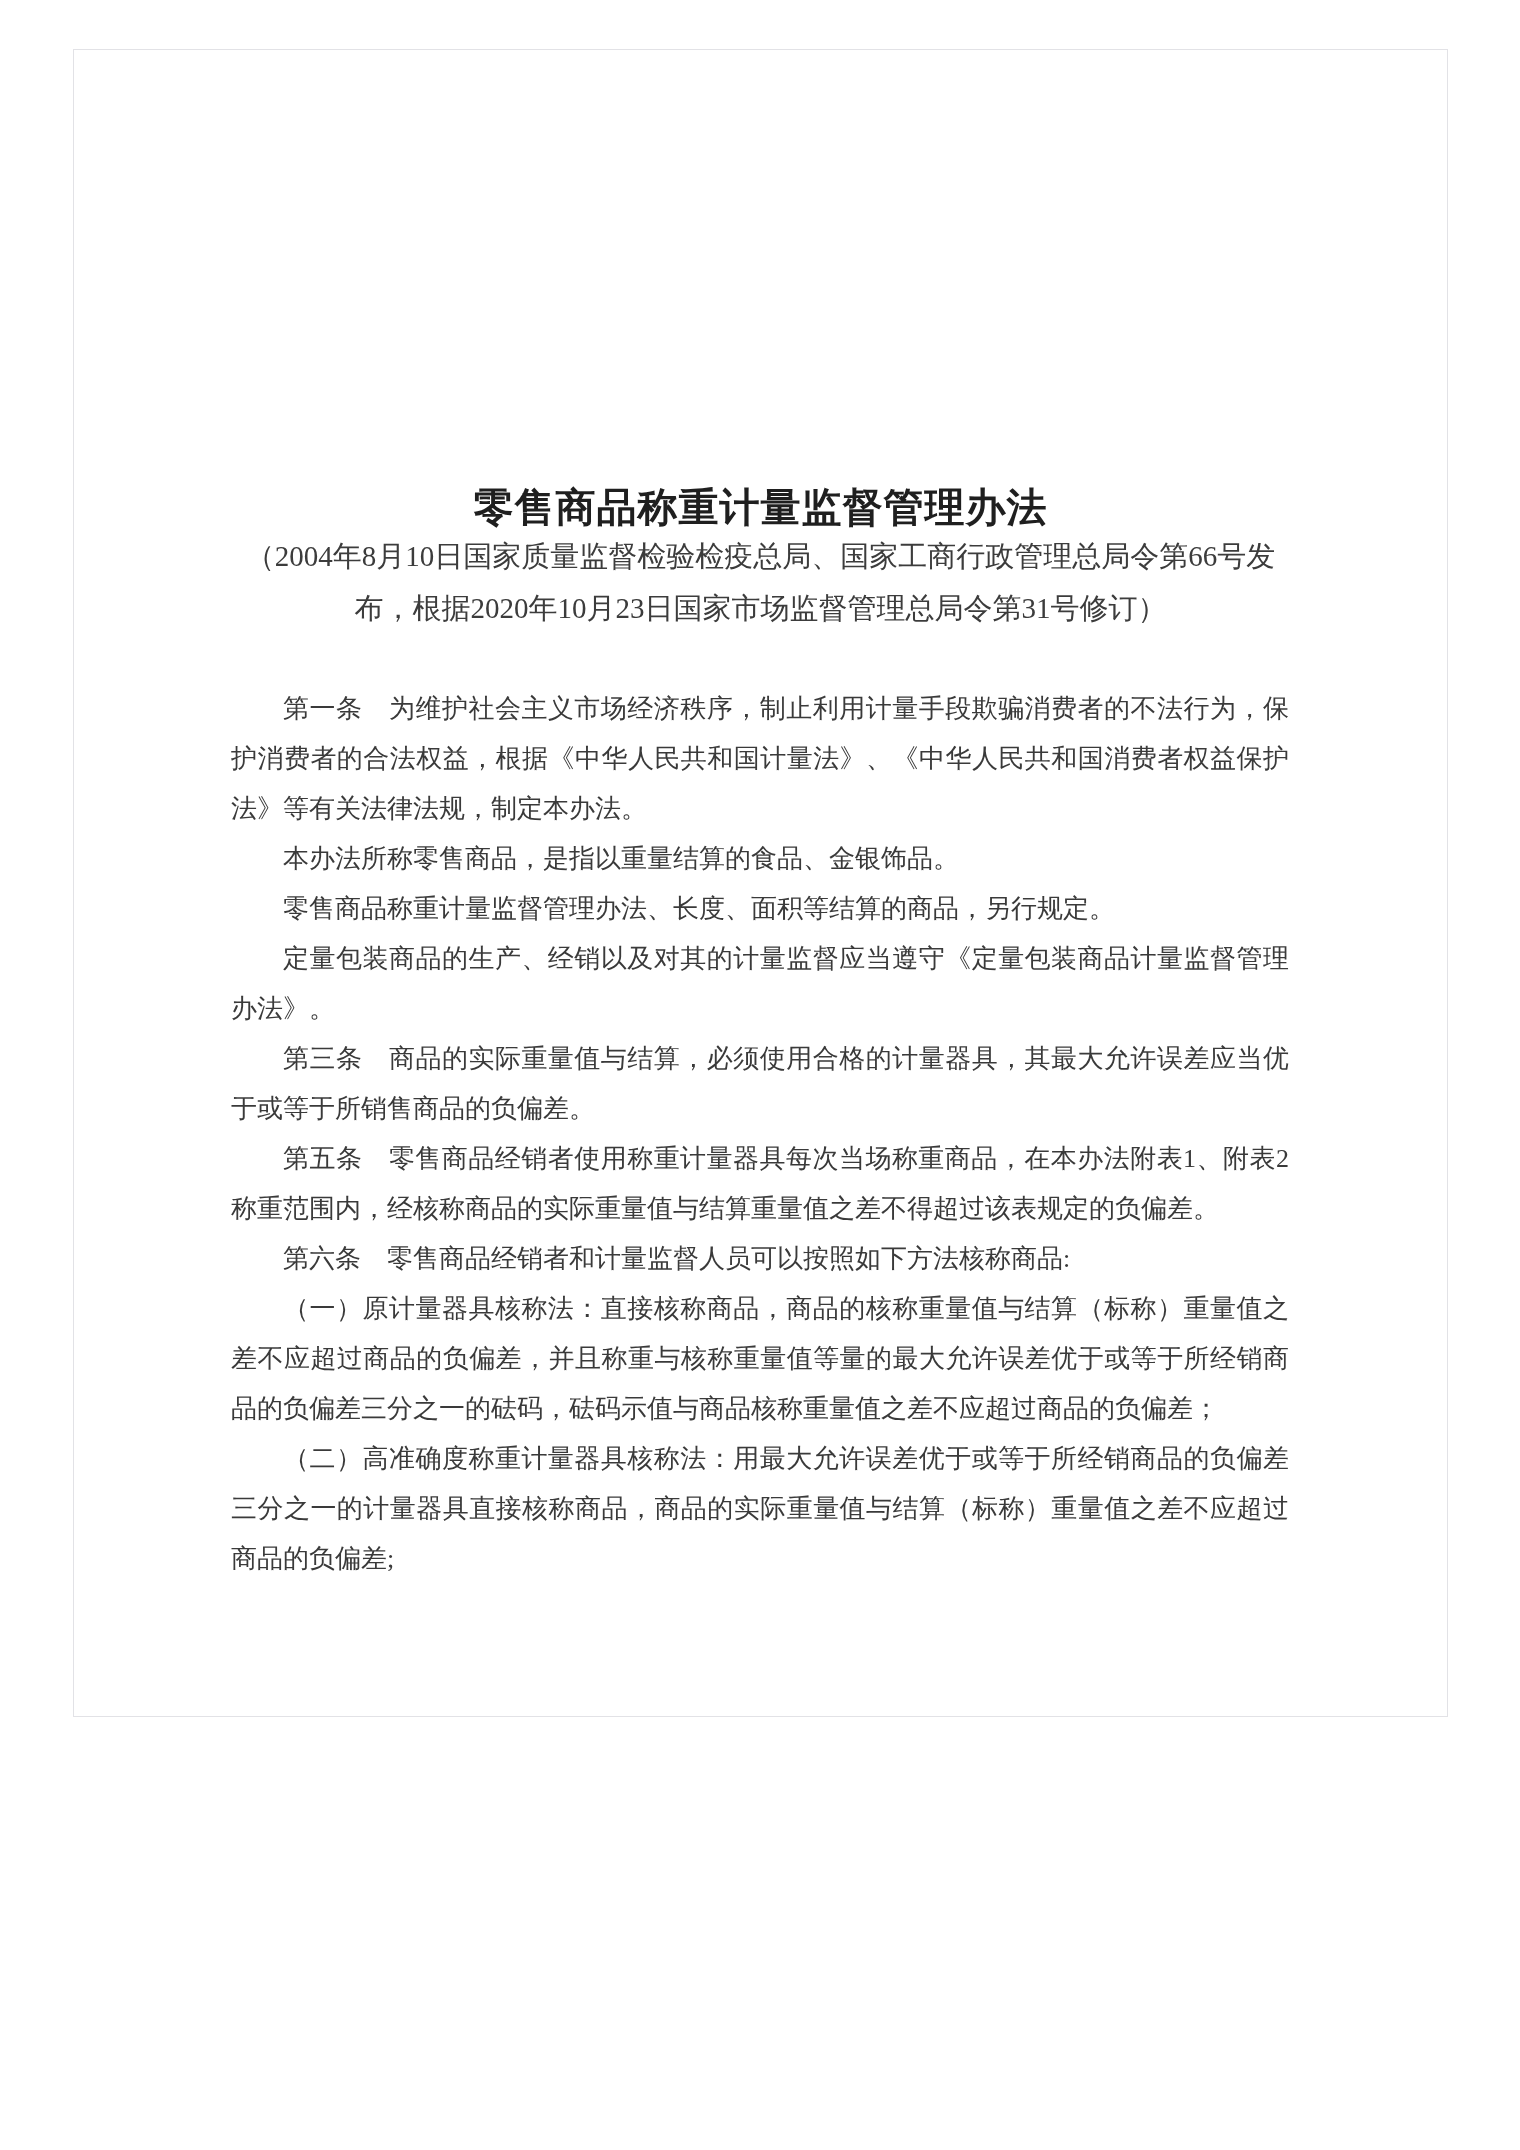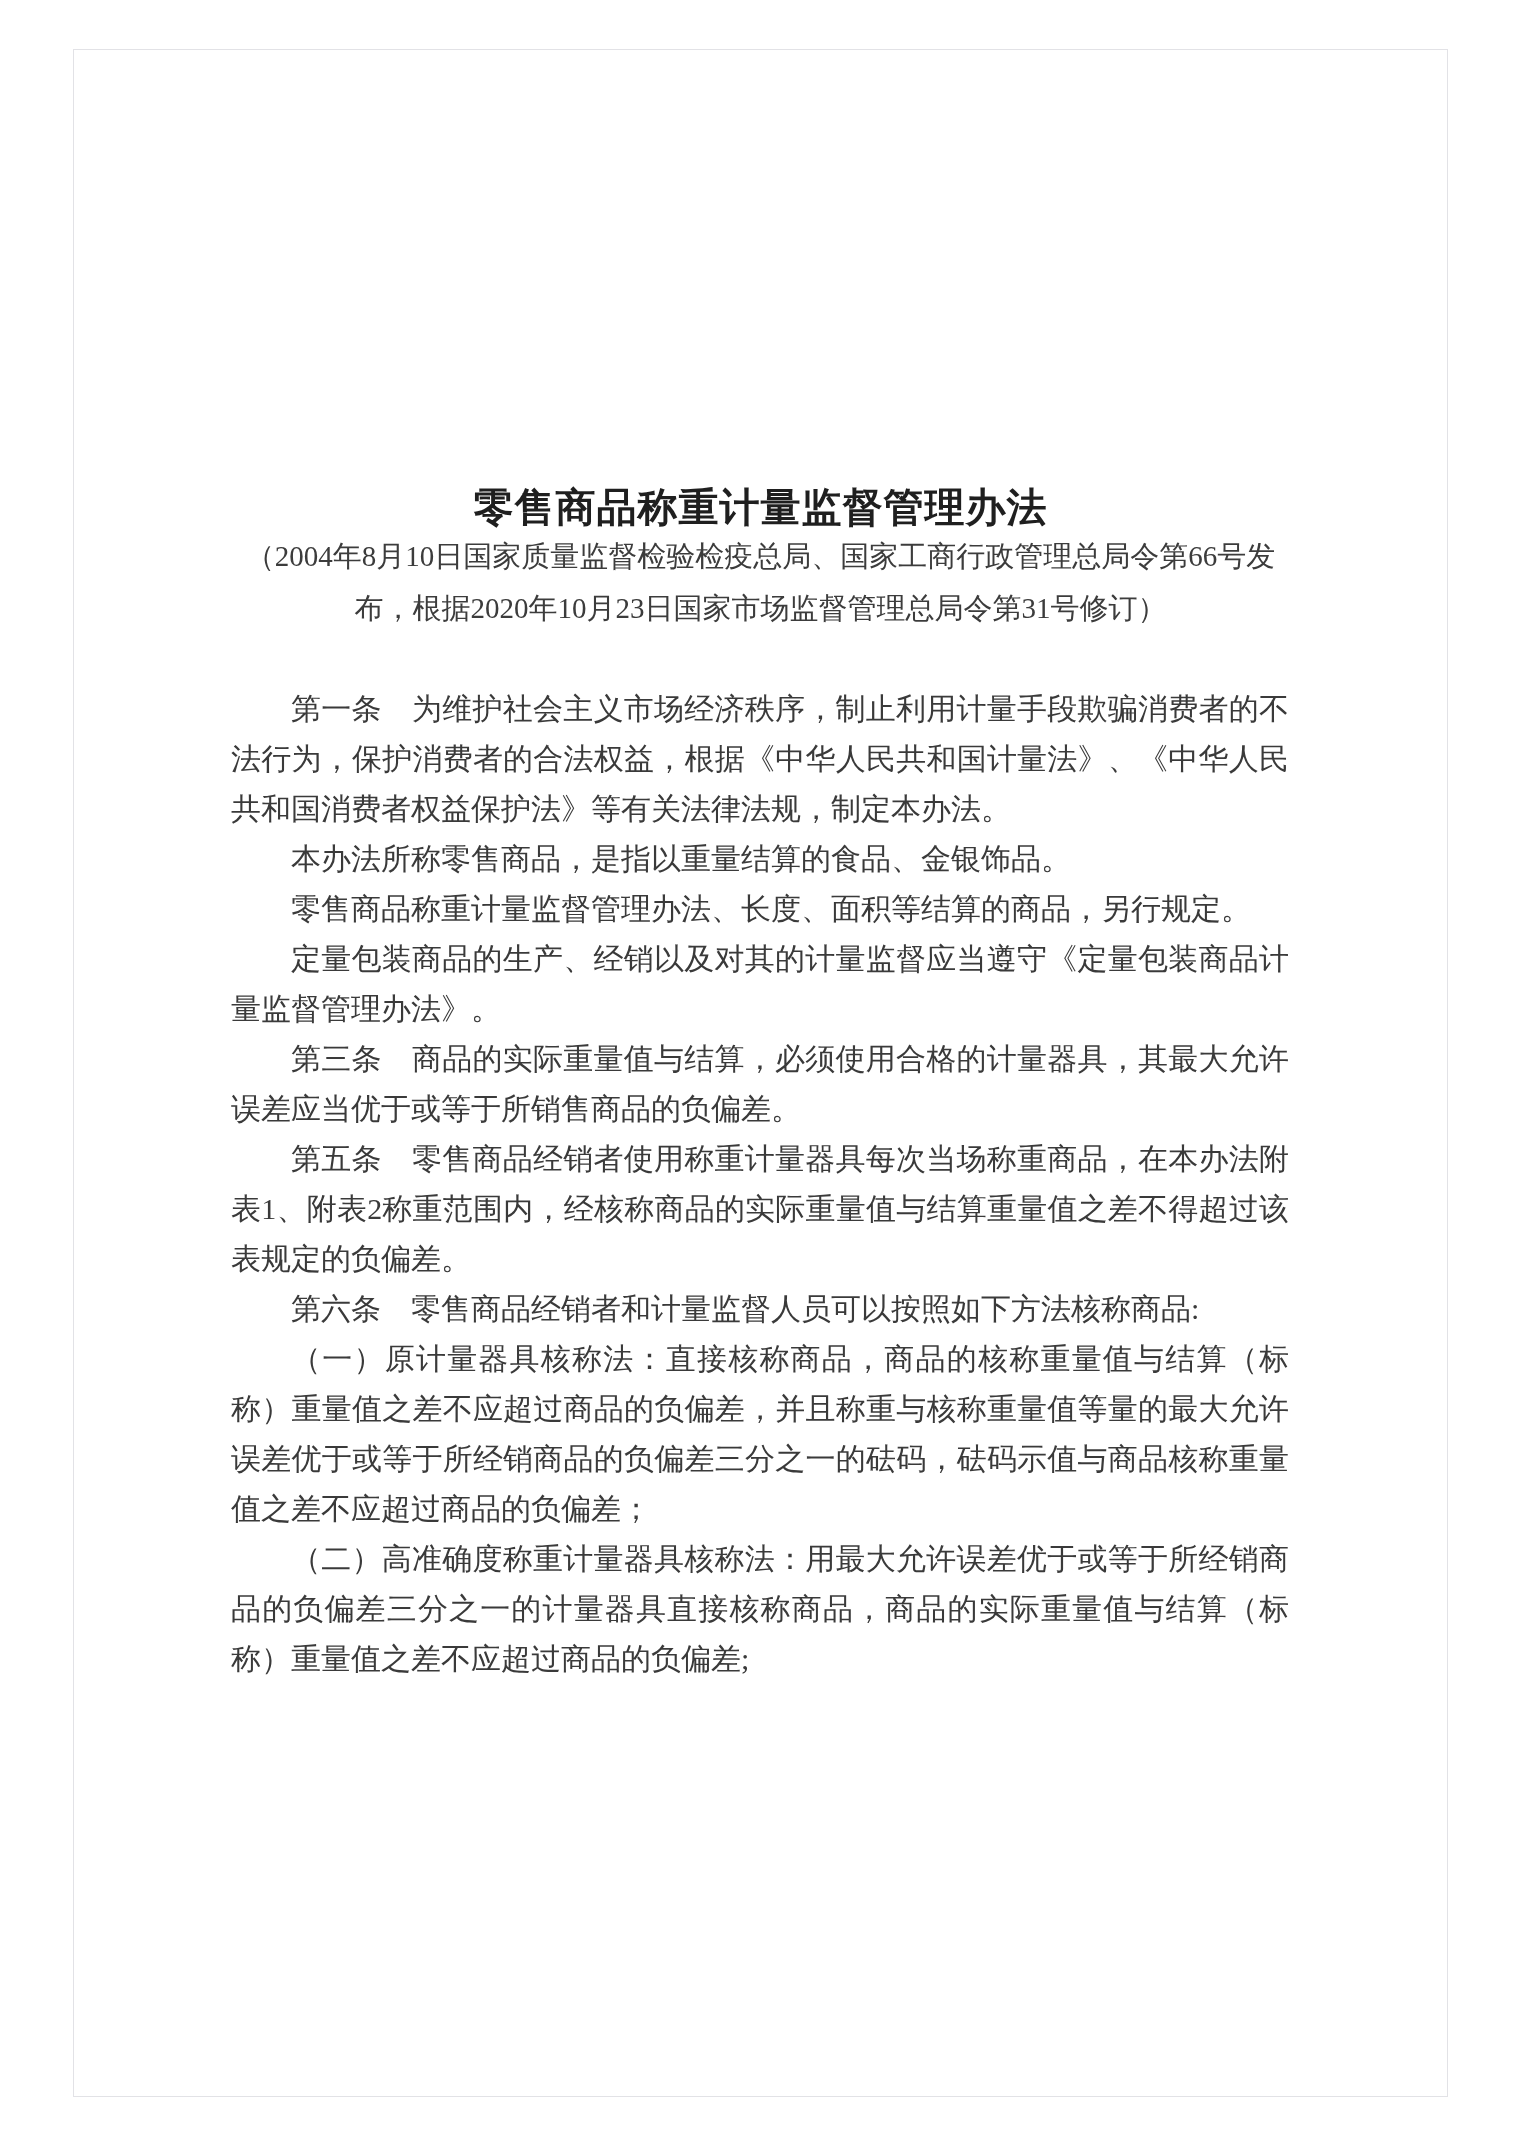--- a/index.html
+++ b/index.html
@@ -9,21 +9,21 @@
     width: 1520px;
     height: 2150px;
     overflow: hidden;
     font-family: "Liberation Serif", "DejaVu Serif", serif;
   }
   .page {
     position: absolute;
     left: 73px;
     top: 49px;
     width: 1375px;
-    height: 2048px;
+    height: 1668px;
     background: #ffffff;
     border: 1px solid #e2e2e6;
     box-sizing: border-box;
   }
   .doc-title {
     margin: 436px 0 0 0;
     text-align: center;
     font-size: 40px;
     line-height: 44px;
     font-weight: bold;
@@ -34,21 +34,21 @@
     margin: 0;
     text-align: center;
     font-size: 29px;
     line-height: 52px;
     color: #3c3c3c;
     font-weight: normal;
   }
   .doc-body {
     margin: 50px 0 0 157px;
     width: 1058px;
-    font-size: 30px;
+    font-size: 26px;
     line-height: 50px;
     color: #3a3a3a;
     text-align: justify;
     text-justify: inter-ideograph;
   }
   .doc-body p {
     margin: 0;
     padding: 0;
     text-indent: 2em;
   }

